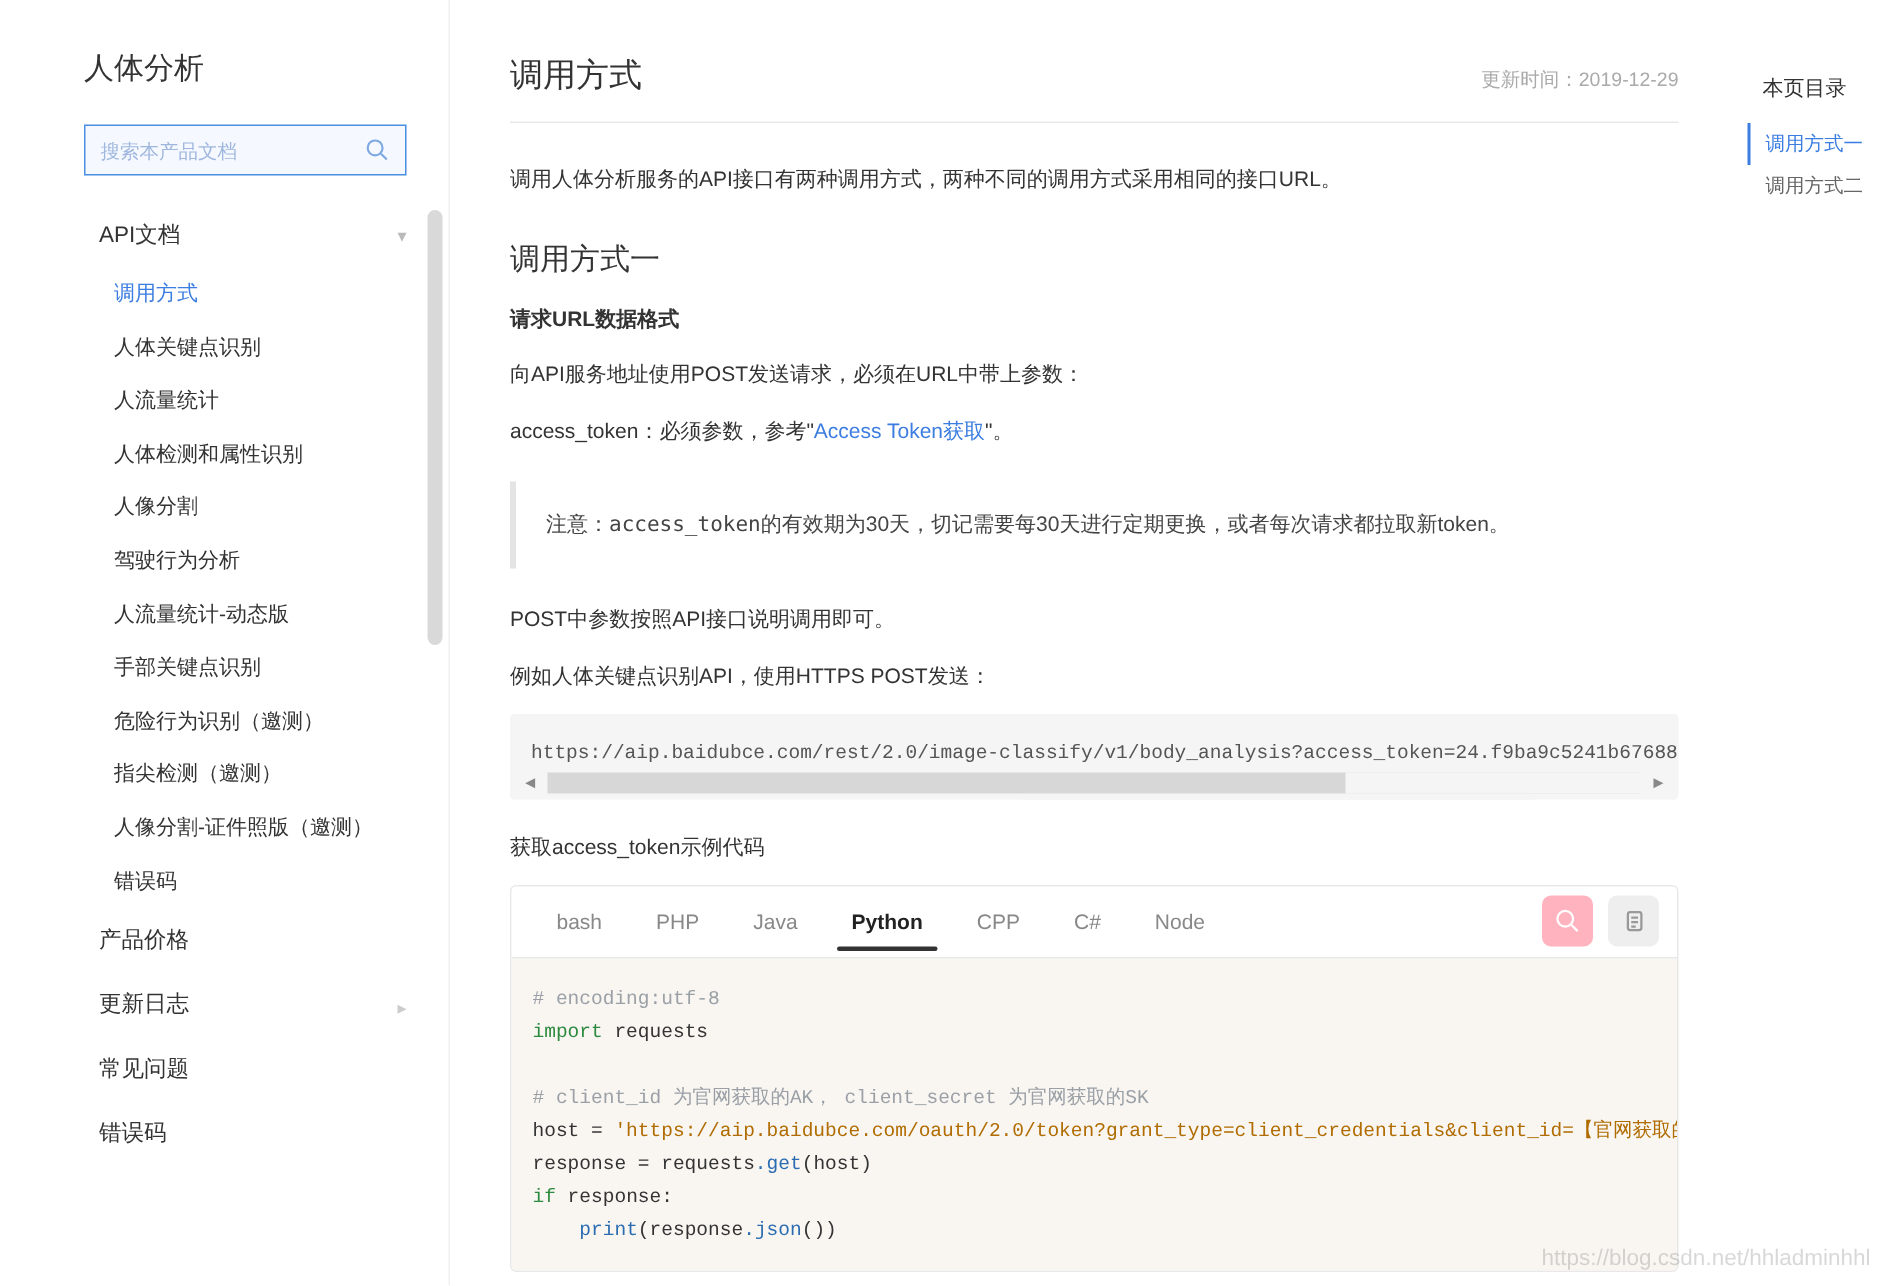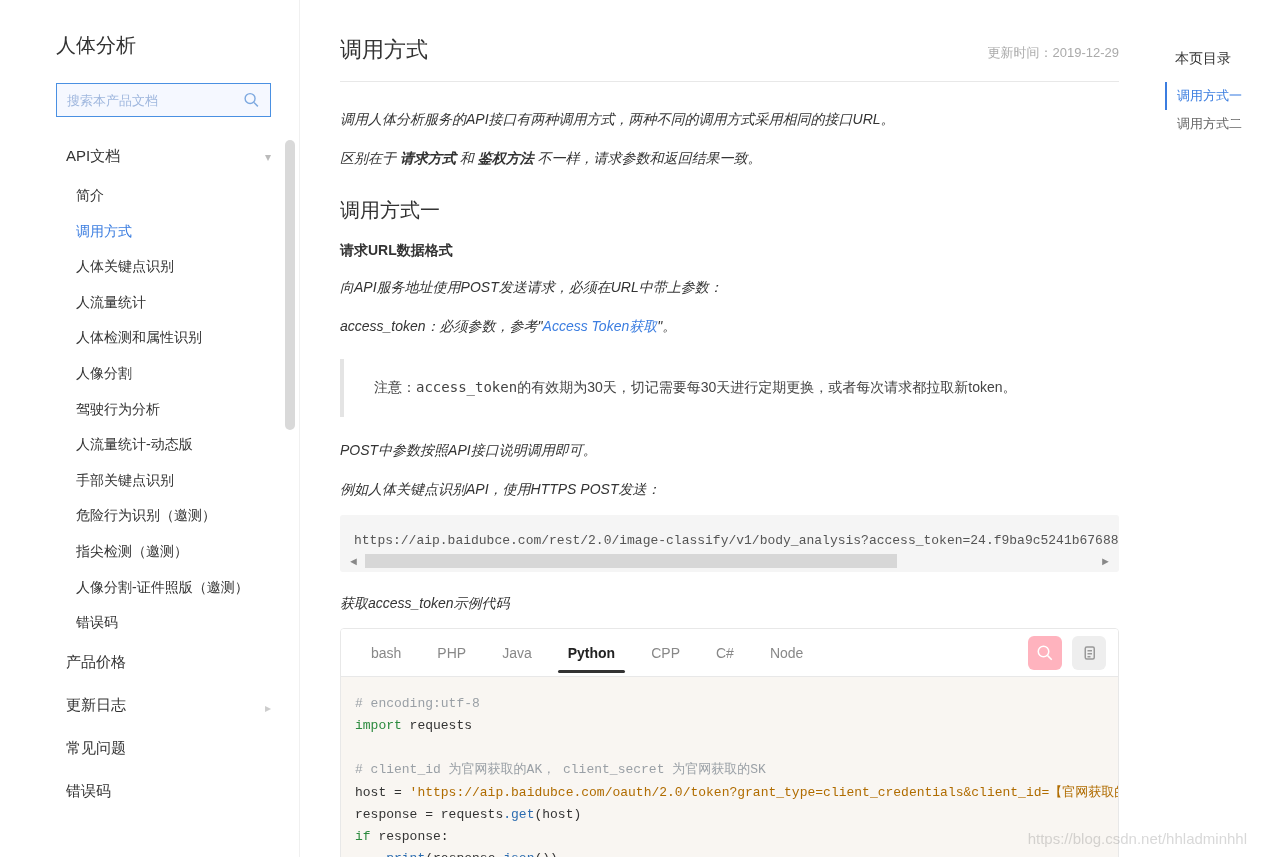--- a/index.html
+++ b/index.html
@@ -108,29 +108,29 @@
     .title-row {
       display: flex;
       justify-content: space-between;
       align-items: baseline;
       border-bottom: 1px solid #e8e8e8;
       padding-bottom: 16px;
       margin-bottom: 24px;
     }
     .page-title { font-size: 22px; font-weight: 400; color: #333; }
     .update-time { font-size: 13px; color: #aaa; margin-top: 16px; }
-    .para { font-size: 14px; color: #333; line-height: 1.9; margin-bottom: 12px; font-style: italic; }
+    .para { font-size: 14px; color: #333; line-height: 1.9; margin-bottom: 12px; }
     .para strong { font-weight: 600; }
     h2.section { font-size: 20px; font-weight: 400; margin: 26px 0 18px; color: #333; }
     .subhead { font-size: 14px; font-weight: 600; margin-bottom: 14px; color: #333;}
     a.link { color: #3b7de0; text-decoration: none; }
     blockquote.note {
       border-left: 4px solid #e4e4e4;
       margin: 20px 0;
-      padding: 20px 30px;
+      padding: 20px 20px;
       color: #444;
       font-size: 14px;
     }
     blockquote.note code { font-family: Consolas, monospace; }
     .codebox {
       background: #f5f5f5;
       border-radius: 3px;
       overflow-x: auto;
       margin: 8px 0 18px;
     }
@@ -268,21 +268,20 @@
         <line x1="21" y1="21" x2="15.5" y2="15.5"></line>
       </svg>
   </div>
 
   <div class="nav-section">
     <div class="nav-top">
       <span>API文档</span>
       <span class="chev">▾</span>
     </div>
     <ul class="nav-sub">
-      <li>简介</li>
       <li class="active">调用方式</li>
       <li>人体关键点识别</li>
       <li>人流量统计</li>
       <li>人体检测和属性识别</li>
       <li>人像分割</li>
       <li>驾驶行为分析</li>
       <li>人流量统计-动态版</li>
       <li>手部关键点识别</li>
       <li>危险行为识别（邀测）</li>
       <li>指尖检测（邀测）</li>
@@ -311,23 +310,20 @@
 
 <main class="main">
   <div class="title-row">
     <h1 class="page-title">调用方式</h1>
     <div class="update-time">
       <span>更新时间：</span><span>2019-12-29</span>
     </div>
   </div>
 
   <p class="para">调用人体分析服务的API接口有两种调用方式，两种不同的调用方式采用相同的接口URL。</p>
-  <p class="para">
-    <span>区别在于 </span><strong>请求方式</strong><span> 和 </span><strong>鉴权方法</strong><span> 不一样，请求参数和返回结果一致。</span>
-  </p>
 
   <h2 class="section">调用方式一</h2>
   <p class="subhead">请求URL数据格式</p>
   <p class="para">向API服务地址使用POST发送请求，必须在URL中带上参数：</p>
   <p class="para">
     <span>access_token：必须参数，参考"</span><a class="link" href="#">Access Token获取</a><span>"。</span>
   </p>
 
   <blockquote class="note">
     <span>注意：</span><code>access_token</code><span>的有效期为30天，切记需要每30天进行定期更换，或者每次请求都拉取新token。</span>

